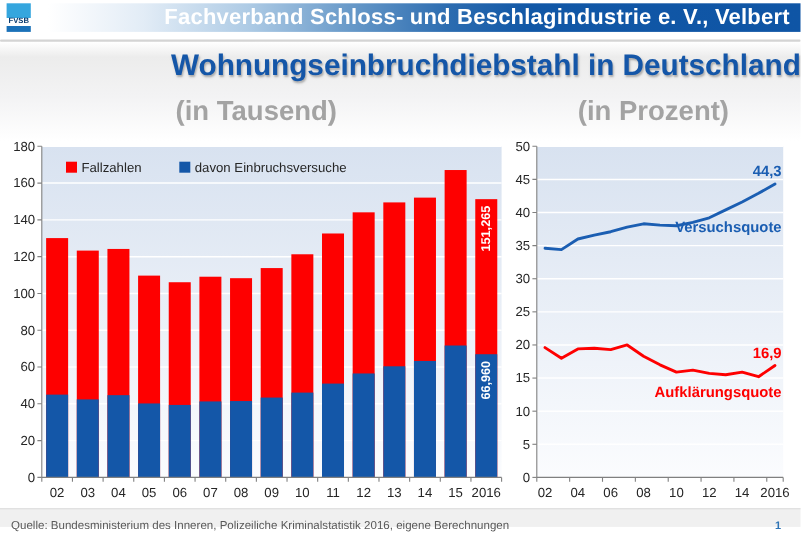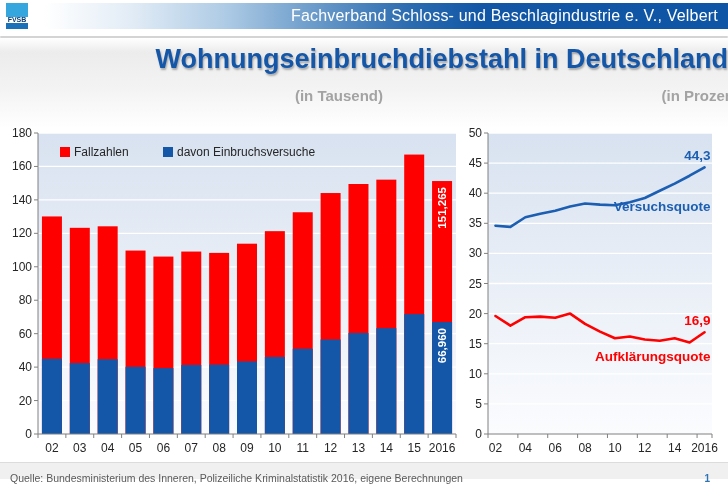--- a/index.html
+++ b/index.html
@@ -6,39 +6,39 @@
   .slide{
     position:relative;width:728px;height:485px;overflow:hidden;
     font-family:"Liberation Sans",sans-serif;
     background:linear-gradient(180deg,#ffffff 0px,#ffffff 38px,#ececec 52px,#f3f3f4 88px,#ffffff 128px,#ffffff 100%);
   }
   .header-bar{
     position:absolute;top:3px;left:0;width:728px;height:26px;box-sizing:border-box;
     background:linear-gradient(90deg,#ffffff 0%,#ffffff 6%,#e2ecf6 18%,#aecbe5 31%,#6698c8 44%,#2c6cb0 56%,#1157a6 66%,#0f55a5 100%);
     display:flex;align-items:center;justify-content:flex-end;padding-right:10px;
   }
-  .header-title{color:#ffffff;font-size:16px;font-weight:normal;letter-spacing:.2px;}
+  .header-title{color:#ffffff;font-size:20px;font-weight:bold;letter-spacing:.2px;}
   .logo{
     position:absolute;left:6px;top:3px;width:22px;height:26px;z-index:3;
     background:linear-gradient(180deg,#35a6de 0%,#35a6de 52%,#ffffff 52%,#ffffff 78%,#1b71b8 78%,#1b71b8 100%);
   }
   .logo-text{
     position:absolute;top:52%;left:0;width:100%;height:26%;
     display:flex;align-items:center;justify-content:center;
     color:#0c3c70;font-size:7px;font-weight:bold;line-height:1;
   }
   .divider{position:absolute;top:36px;left:0;width:728px;height:2px;background:#d4d4d4;border-radius:2px;}
   .page-title{
     position:absolute;top:44px;left:0;width:728px;text-align:right;
     font-size:27px;font-weight:bold;color:#1456a8;
     text-shadow:1px 2px 2px rgba(110,110,110,.55);white-space:nowrap;
   }
   .subtitle{
-    position:absolute;top:87px;width:300px;text-align:right;
-    font-size:15px;font-weight:bold;color:#a3a3a3;white-space:nowrap;
+    position:absolute;top:87px;width:300px;text-align:center;
+    font-size:25px;font-weight:bold;color:#a3a3a3;white-space:nowrap;
   }
   .subtitle-left{left:83px;}
   .subtitle-right{left:444px;}
   .chart{position:absolute;top:122px;}
   #chart-left{left:8px;}
   #chart-right{left:458px;}
   .footer-bar{
     position:absolute;top:462px;left:0;width:728px;height:17px;box-sizing:border-box;
     background:#f0f0f0;border-top:1px solid #dcdcdc;
     display:flex;align-items:center;justify-content:space-between;

